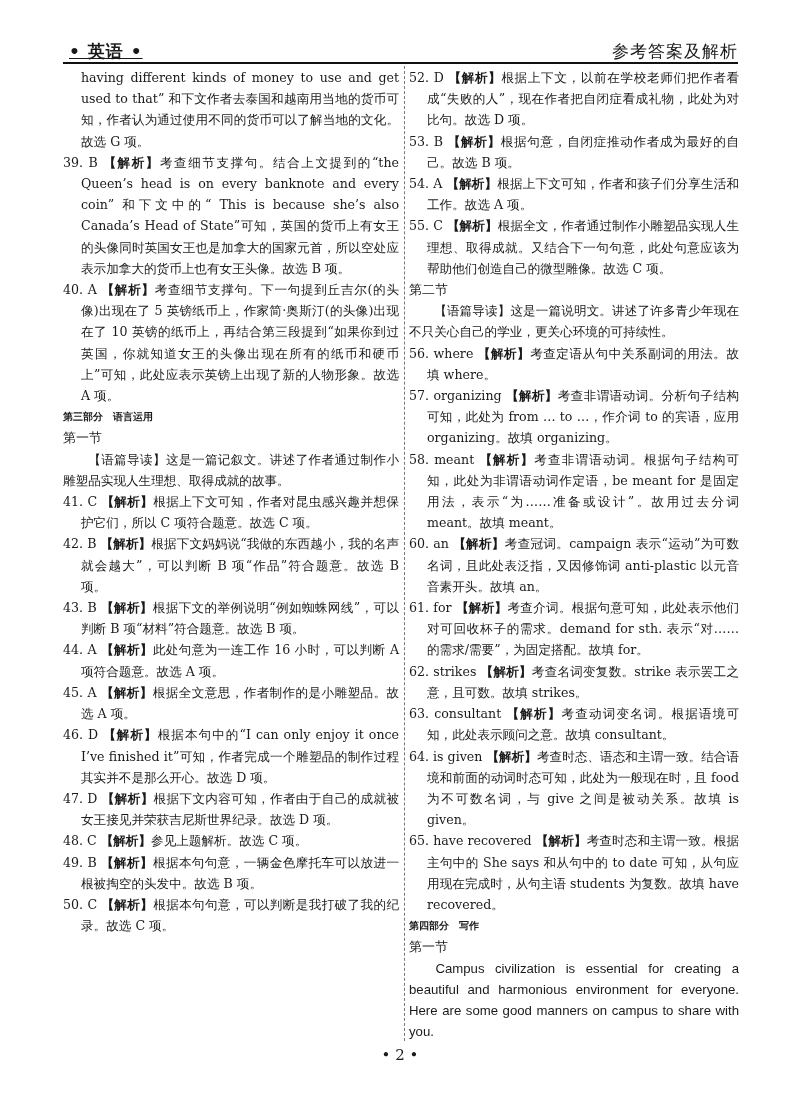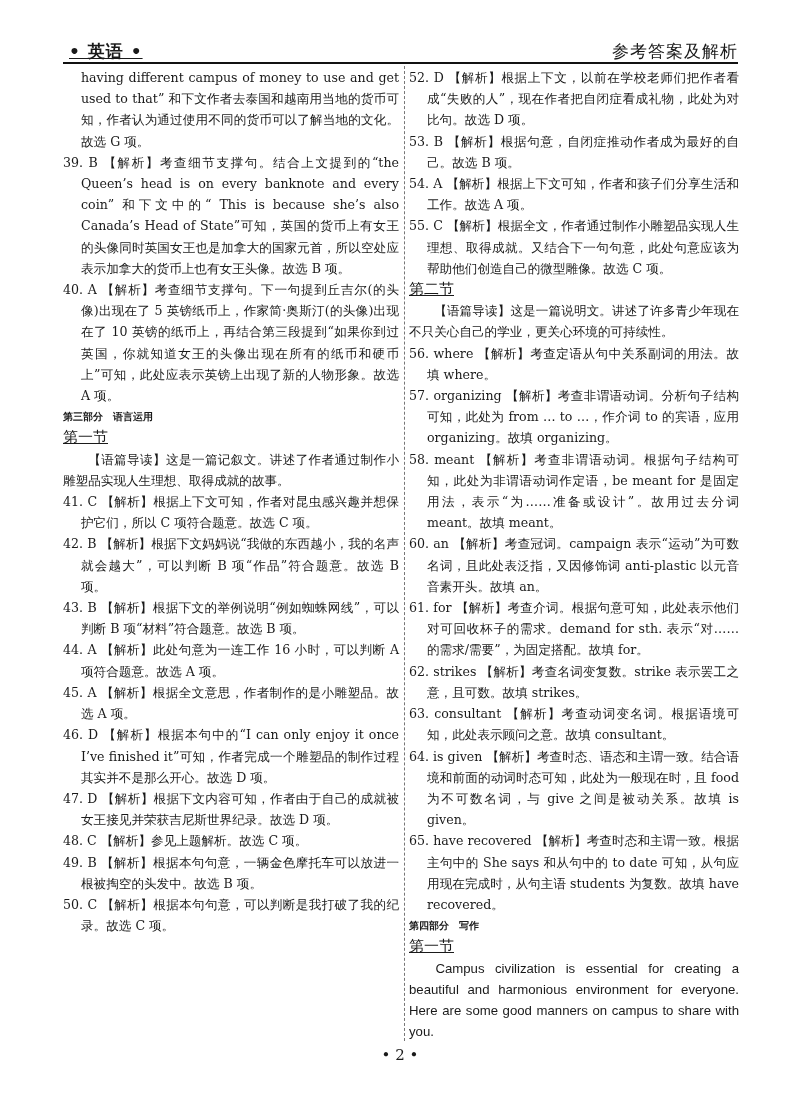--- a/index.html
+++ b/index.html
@@ -11,37 +11,37 @@
   .header-rule { position: absolute; left: 63px; top: 62px; width: 675px; height: 0; border-top: 2px solid #111; }
   .col-divider { position: absolute; left: 404px; top: 66px; height: 975px; border-left: 1px dashed #777; }
   .col { position: absolute; top: 67px; font-size: 12.6px; line-height: 21.2px; }
   .col-left { left: 63px; width: 336px; }
   .col-right { left: 409px; width: 330px; }
   p { margin: 0; text-align: justify; }
   .item { padding-left: 18px; text-indent: -18px; }
   .cont { padding-left: 18px; }
   .indent { text-indent: 2em; }
   .section { font-family: "DejaVu Sans", "Liberation Sans", sans-serif; font-weight: bold; font-size: 10px; }
-  .sub { font-family: "DejaVu Sans", "Liberation Sans", sans-serif; font-size: 15px; text-decoration: underline; }
-  .tag { font-family: "DejaVu Sans", "Liberation Sans", sans-serif; font-weight: normal; }
+  .sub { font-family: "DejaVu Sans", "Liberation Sans", sans-serif; font-size: 13px; }
+  .tag { font-family: "DejaVu Sans", "Liberation Sans", sans-serif; font-weight: bold; }
   .en { font-family: Liberation Sans, sans-serif; font-size: 13.2px; }
   .footer { position: absolute; left: 0; width: 800px; top: 1046px; text-align: center; font-size: 15px; }
 </style>
 </head>
 <body>
 
 <div class="header">
   <span class="header-left">• 英语 •</span>
   <span class="header-right">参考答案及解析</span>
 </div>
 <div class="header-rule"></div>
 <div class="col-divider"></div>
 
 <div class="col col-left">
-  <p class="cont">having different campus of money to use and get used to that” 和下文作者去泰国和越南用当地的货币可知，作者认为通过使用不同的货币可以了解当地的文化。故选 G 项。</p>
+  <p class="cont">having different kinds of money to use and get used to that” 和下文作者去泰国和越南用当地的货币可知，作者认为通过使用不同的货币可以了解当地的文化。故选 G 项。</p>
   <div id="left-items-a">
       <p class="item"><span>39. B </span><span class="tag">【解析】</span><span>考查细节支撑句。结合上文提到的“the Queen’s head is on every banknote and every coin” 和下文中的“ This is because she’s also Canada’s Head of State”可知，英国的货币上有女王的头像同时英国女王也是加拿大的国家元首，所以空处应表示加拿大的货币上也有女王头像。故选 B 项。</span></p>
       <p class="item"><span>40. A </span><span class="tag">【解析】</span><span>考查细节支撑句。下一句提到丘吉尔(的头像)出现在了 5 英镑纸币上，作家简·奥斯汀(的头像)出现在了 10 英镑的纸币上，再结合第三段提到“如果你到过英国，你就知道女王的头像出现在所有的纸币和硬币上”可知，此处应表示英镑上出现了新的人物形象。故选 A 项。</span></p>
     </div>
   <p class="section">第三部分　语言运用</p>
   <p class="sub">第一节</p>
   <p class="indent">【语篇导读】这是一篇记叙文。讲述了作者通过制作小雕塑品实现人生理想、取得成就的故事。</p>
   <div id="left-items-b">
       <p class="item"><span>41. C </span><span class="tag">【解析】</span><span>根据上下文可知，作者对昆虫感兴趣并想保护它们，所以 C 项符合题意。故选 C 项。</span></p>
       <p class="item"><span>42. B </span><span class="tag">【解析】</span><span>根据下文妈妈说“我做的东西越小，我的名声就会越大”，可以判断 B 项“作品”符合题意。故选 B 项。</span></p>

